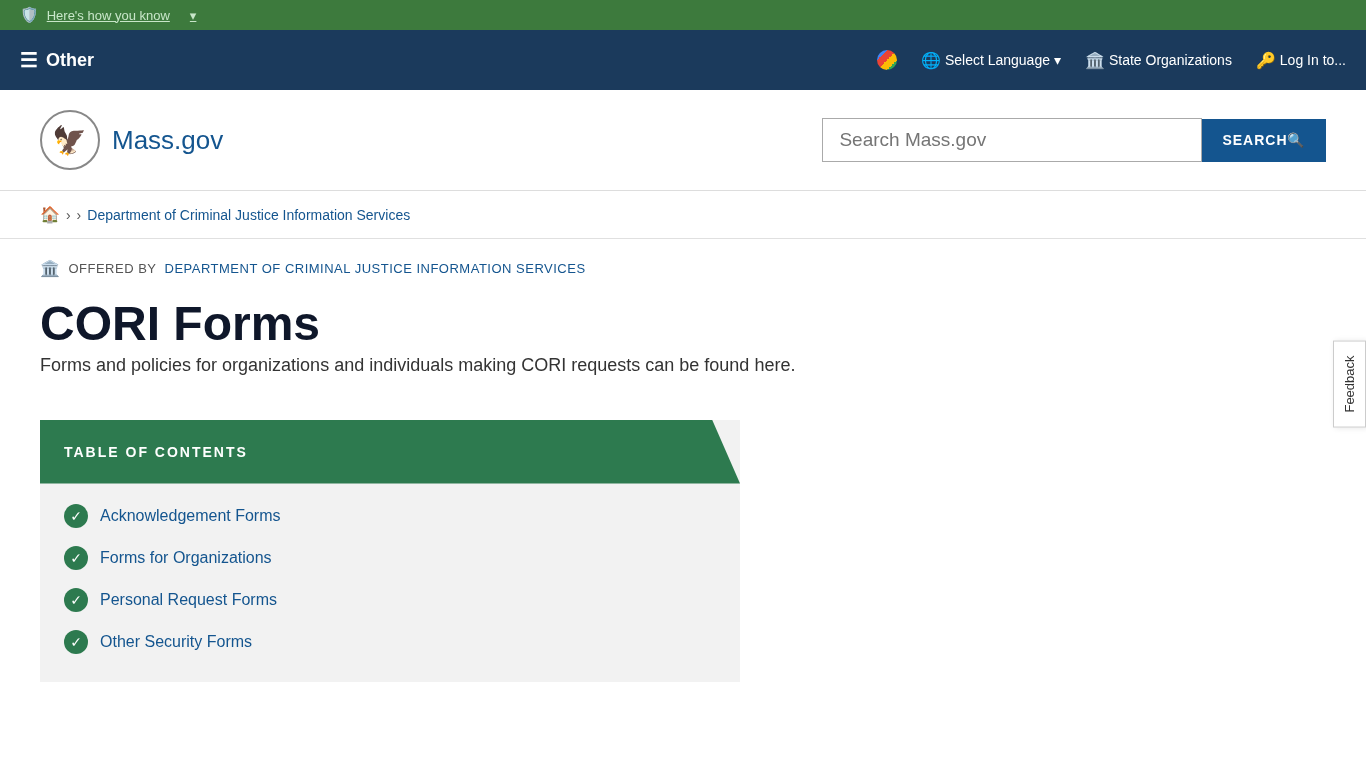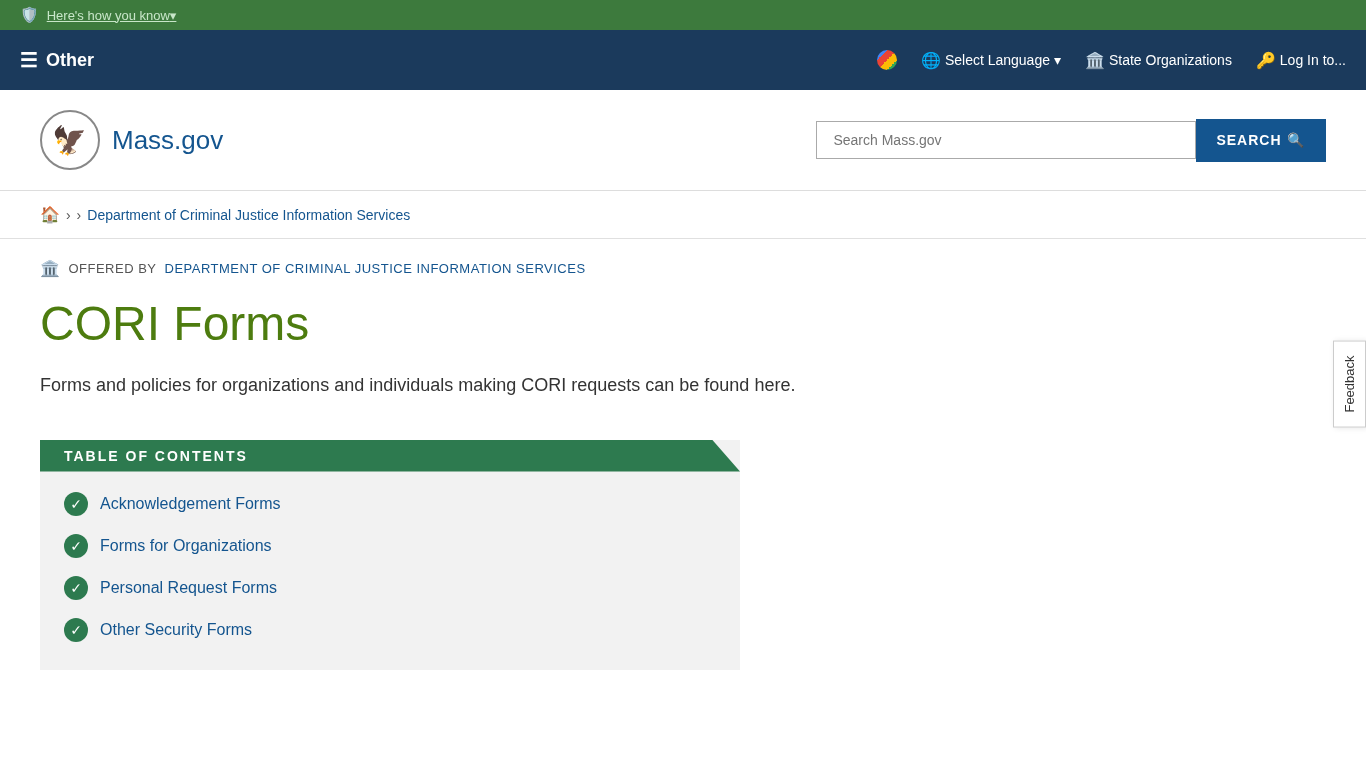--- a/index.html
+++ b/index.html
@@ -15,21 +15,21 @@
       align-items: center;
       gap: 8px;
     }
     .top-banner .shield-icon { font-size: 15px; }
     .top-banner .heres-how {
       color: #c8e6c9;
       text-decoration: underline;
       cursor: pointer;
       display: flex;
       align-items: center;
-      gap: 0;
+      gap: 20px;
       background: none;
       border: none;
       color: #c8e6c9;
       font-size: 13px;
     }
 
     
     .main-nav {
       background: #1b3a5c;
       display: flex;
@@ -104,37 +104,36 @@
       font-weight: normal;
     }
     .search-area {
       margin-left: auto;
       display: flex;
       align-items: center;
     }
     .search-input {
       border: 1px solid #aaa;
       padding: 10px 16px;
-      font-size: 14px;
+      font-size: 19px;
       width: 380px;
       outline: none;
       color: #555;
     }
     .search-btn {
       background: #14558f;
       color: #fff;
       border: none;
       padding: 10px 20px;
       font-size: 14px;
       font-weight: bold;
       cursor: pointer;
       letter-spacing: 1px;
       display: flex;
       align-items: center;
-      gap: 6px;
       height: 43px;
     }
 
     
     .breadcrumb {
       padding: 14px 40px;
       font-size: 14px;
       display: flex;
       align-items: center;
       gap: 6px;
@@ -160,43 +159,42 @@
       margin-bottom: 20px;
       text-transform: uppercase;
       letter-spacing: 0.5px;
     }
     .offered-by .dept-icon { font-size: 16px; }
     .offered-by a { color: #14558f; text-decoration: none; font-weight: normal; }
 
     
     .page-title {
       font-size: 48px;
-      font-weight: normal;
-      color: #4d7c0f;
-      margin-bottom: 20px;
+      font-weight: bold;
+      color: #0f172a;
       line-height: 1.1;
     }
 
     
     .page-subtitle {
       font-size: 18px;
       color: #333;
       margin-bottom: 40px;
       line-height: 1.6;
     }
 
     
     .toc-container {
       width: 700px;
       background: #f2f2f2;
     }
     .toc-header {
       background: #2d7a4f;
       color: #fff;
-      padding: 8px 24px;
+      padding: 24px 24px;
       font-size: 14px;
       font-weight: bold;
       letter-spacing: 2px;
       clip-path: polygon(0 0, 96% 0, 100% 100%, 0 100%);
     }
     .toc-body {
       padding: 20px 24px 28px;
     }
     .toc-item {
       display: flex;

